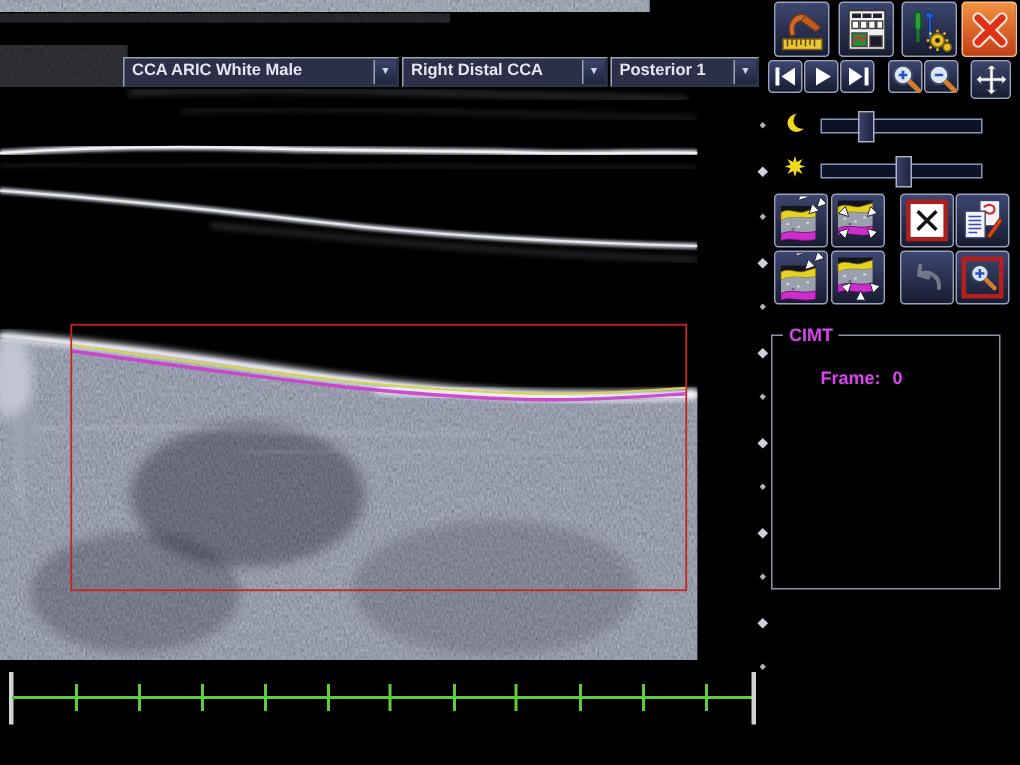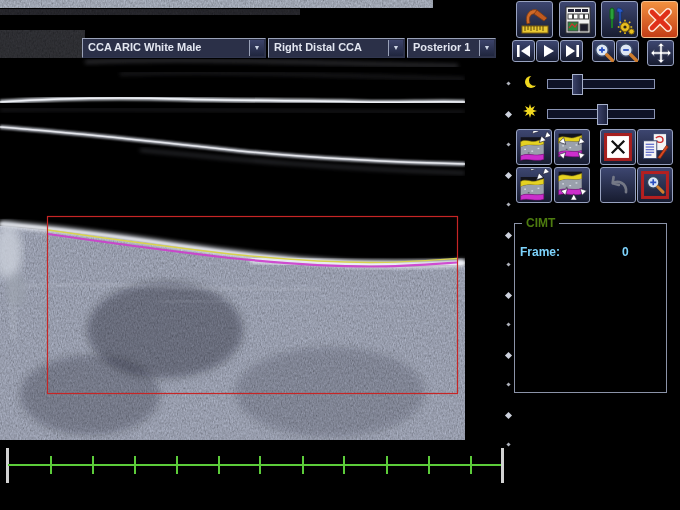--- a/index.html
+++ b/index.html
@@ -26,23 +26,23 @@
   .slider{position:absolute;width:108px;height:10px;background:#0e1226;border:1px solid #8a94b4;
       box-sizing:border-box;}
   .slider .thumb{position:absolute;top:-6px;left:0;width:11px;height:21px;
       background:linear-gradient(90deg,#3b4268,#1e2440);border:1px solid #a8b2cc;box-sizing:border-box;}
   .mini-icon{position:absolute;width:14px;height:14px;}
 
   
   .cimt-box{position:absolute;left:514px;top:223px;width:153px;height:170px;
       border:1px solid #8b93a8;box-sizing:border-box;}
   .cimt-legend{position:absolute;left:522px;top:216px;background:#000;padding:0 4px;
-      font-size:12px;font-weight:bold;color:#4d7c0f;}
-  .cimt-row{position:absolute;left:520px;width:142px;display:flex;justify-content:space-between;
-      gap:8px;font-size:12px;font-weight:bold;color:#7dd3fc;}
+      font-size:12px;font-weight:bold;color:#d946ef;}
+  .cimt-row{position:absolute;left:520px;width:142px;display:flex;justify-content:center;
+      gap:8px;font-size:12px;font-weight:bold;color:#d946ef;}
   .cimt-row .val{width:40px;text-align:left;}
   .save-btn{position:absolute;left:547px;top:367px;width:97px;height:21px;
       background:linear-gradient(#3a4268,#232a48);border:1px solid #aeb8d4;border-radius:3px;
       color:#e8ecf6;font-size:12px;font-weight:bold;display:flex;align-items:center;justify-content:center;}
 
   
   .timeline{position:absolute;left:0;top:445px;width:510px;height:45px;}
   .timeline .endbar{position:absolute;top:3px;width:3px;height:35px;background:#d2d2d2;}
   .timeline .line{position:absolute;left:8px;top:19px;width:494px;height:2px;background:var(--timeline,#5c3);}
   .timeline .tick{position:absolute;top:11px;width:2px;height:18px;background:var(--timeline,#5c3);}
@@ -134,21 +134,21 @@
   </div>
 
   <div class="dd" style="left:268px;width:137px;">
     <span>Right Distal CCA</span>
     <span class="arrow">▼</span>
   </div>
   <div class="dd" style="left:82px;width:184px;">
     <span>CCA ARIC White Male</span>
     <span class="arrow">▼</span>
   </div>
-  <div class="dd" style="left:407px;width:89px;">
+  <div class="dd" style="left:407px;width:99px;">
     <span>Posterior 1</span>
     <span class="arrow">▼</span>
   </div>
 
   <div class="btn" style="left:516px;top:1px;width:37px;height:37px;">
     <svg width="30" height="30" viewBox="0 0 30 30">
       <rect x="2" y="21" width="26" height="7" fill="#e8c832" stroke="#806010"></rect>
       <path d="M5,21 V26 M8,21 V25 M11,21 V26 M14,21 V25 M17,21 V26 M20,21 V25 M23,21 V26" stroke="#5a4408" stroke-width="1"></path>
       <path d="M7,19 C4,9 11,3 17,5 L16,9 C12,8 8,11 10,18 Z" fill="#d06a28" stroke="#7a3a10" stroke-width="0.8"></path>
       <path d="M17,5 L27,13 L24,16 L14,9 Z" fill="#c05a20" stroke="#7a3a10" stroke-width="0.8"></path>

